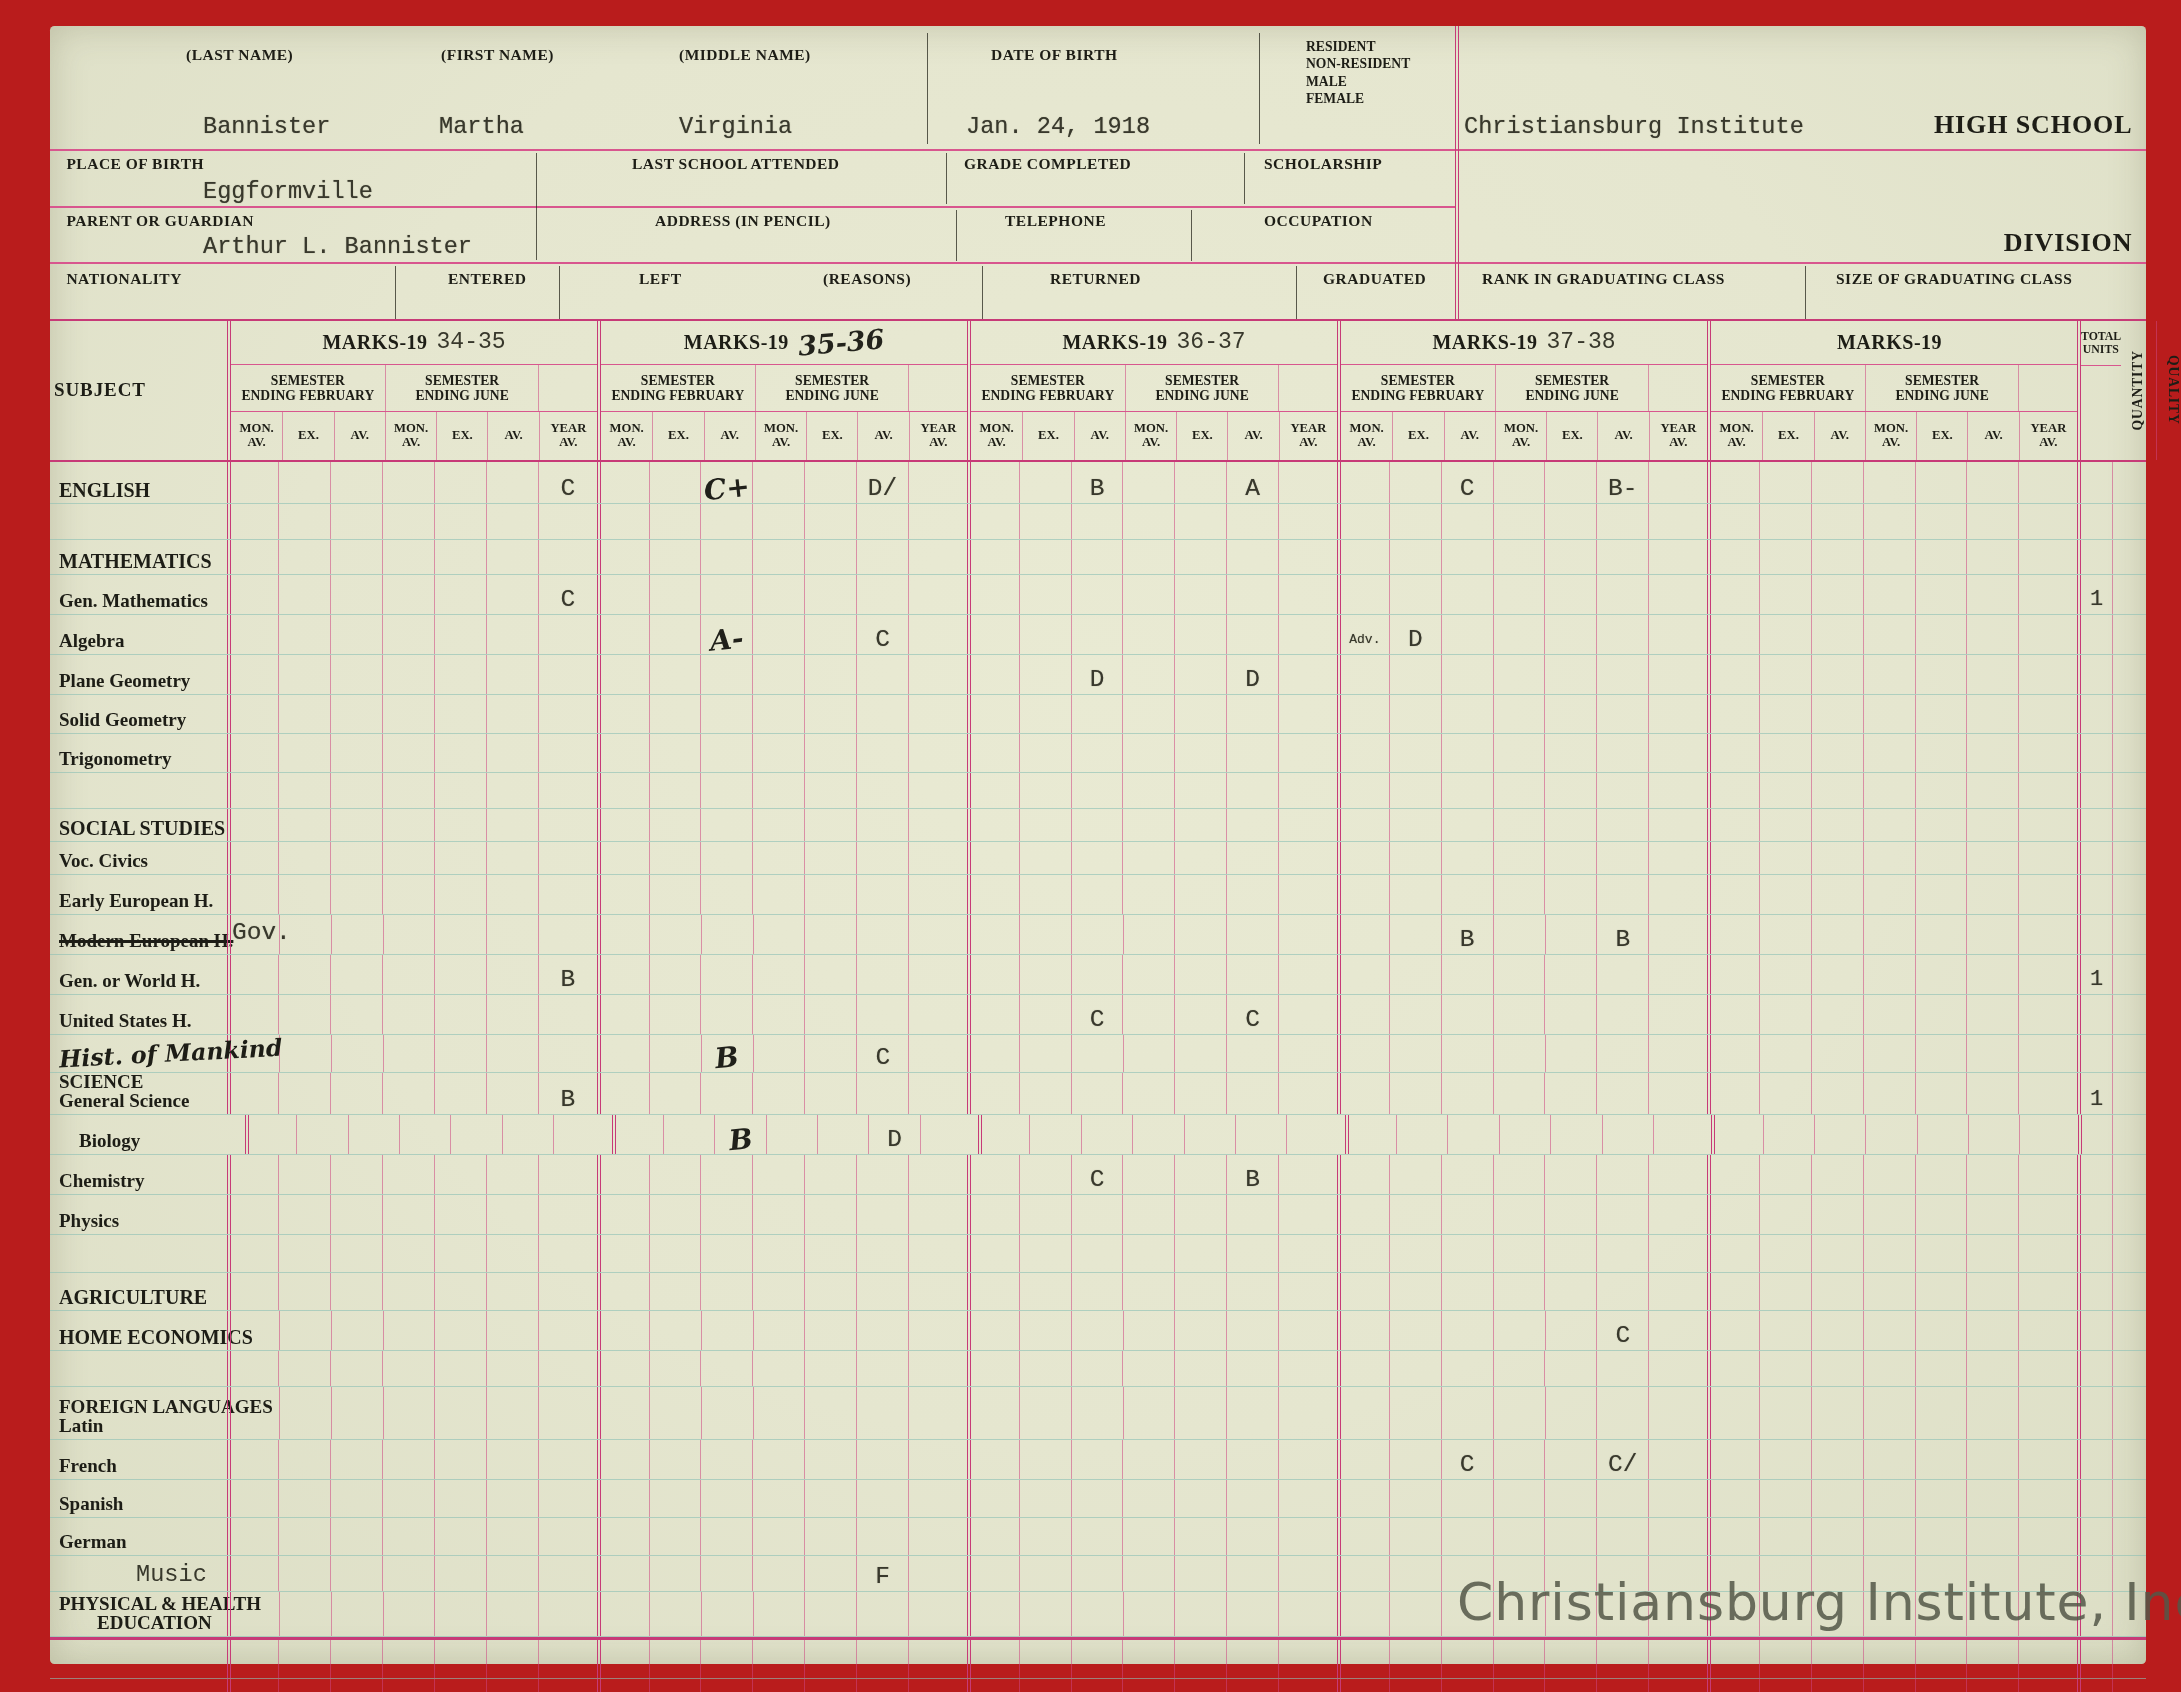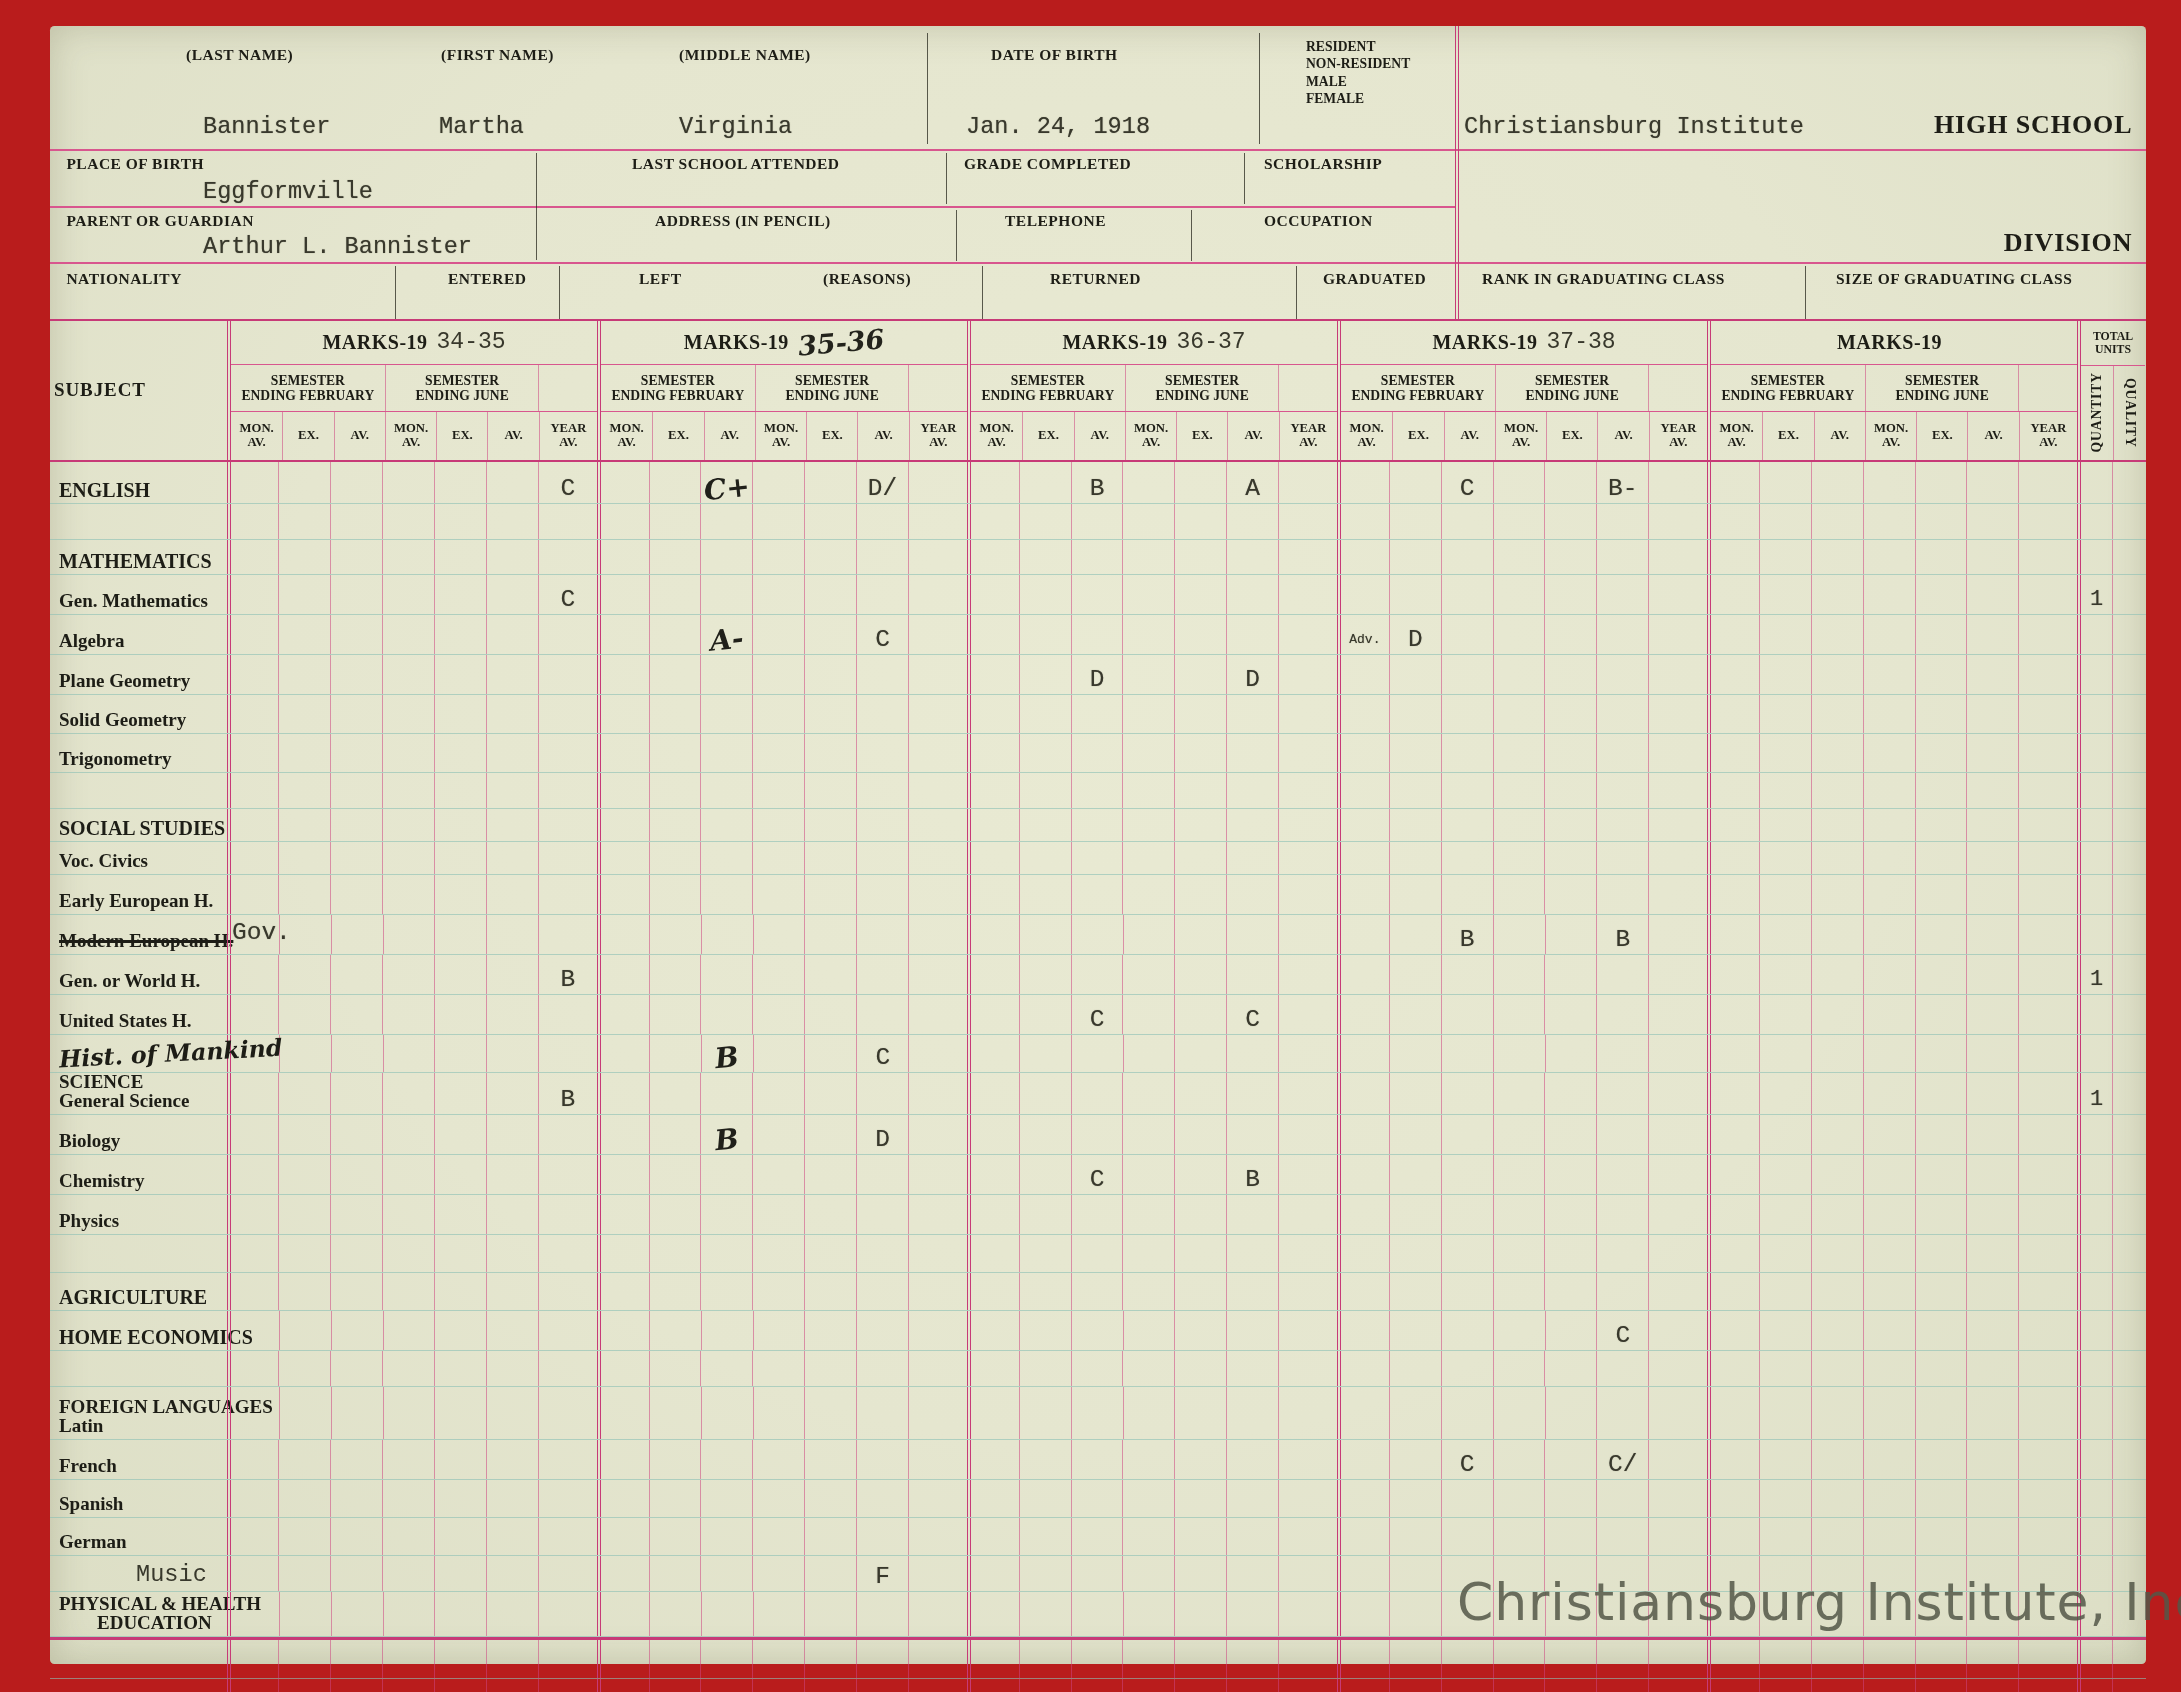--- a/index.html
+++ b/index.html
@@ -38,21 +38,21 @@
   .sem{width:155px;box-sizing:border-box;display:flex;flex-direction:column;align-items:center;
        justify-content:center;font-weight:700;font-size:13.6px;line-height:15.5px;color:var(--ink);text-align:center;}
   .sem+.sem{border-left:1.4px solid var(--pink-thin);}
   .semsp{width:59px;box-sizing:border-box;border-left:1.4px solid var(--pink-thin);}
   .subrow{height:48px;display:flex;}
   .sc{box-sizing:border-box;display:flex;align-items:center;justify-content:center;text-align:center;
       font-weight:700;font-size:12.7px;line-height:13.6px;color:var(--ink);padding:1.8px;}
   .sc{width:52px;border-left:1.4px solid var(--pink-thin);}
   .sc:first-child{border-left:none;}
   .sc.yr{width:59px;}
-  .ucol{width:68px;box-sizing:border-box;border-left:4.5px double var(--pink-heavy);display:flex;flex-direction:column;}
+  .ucol{width:68px;box-sizing:border-box;border-left:4.5px double var(--pink-heavy);display:flex;flex-direction:row;}
   .utitle{height:44px;display:flex;align-items:center;justify-content:center;font-weight:700;font-size:11.8px;
           line-height:12.7px;text-align:center;border-bottom:1.8px solid var(--pink);color:var(--ink);}
   .uvert{flex:1;display:flex;}
   .uv{width:35px;box-sizing:border-box;display:flex;align-items:center;justify-content:center;
       font-weight:700;font-size:13.6px;letter-spacing:0.9px;color:var(--ink);}
   .uv+.uv{border-left:1.4px solid var(--pink-thin);width:34px;}
   .uv span{writing-mode:vertical-rl;transform:rotate(180deg);}
   .uv.flip span{transform:none;}
   
   .mrow{position:relative;display:flex;width:2096px;box-sizing:border-box;border-bottom:1.8px solid var(--blue);}
@@ -1047,21 +1047,21 @@
           <div class="c"></div>
           <div class="c"></div>
           <div class="c"></div>
           <div class="c"></div>
           <div class="c yr"></div>
           <div class="c u1">
             <div class="g" style="font-size: 22px;">1</div>
           </div>
           <div class="c u2"></div>
         </div>
-        <div class="mrow" style="height: 40px;">
+        <div class="mrow" style="height: 40px; padding-left: 20px;">
           <div class="subjcell">
             <div class="slbl l2">Biology</div>
           </div>
           <div class="c gs"></div>
           <div class="c"></div>
           <div class="c"></div>
           <div class="c"></div>
           <div class="c"></div>
           <div class="c"></div>
           <div class="c yr"></div>

